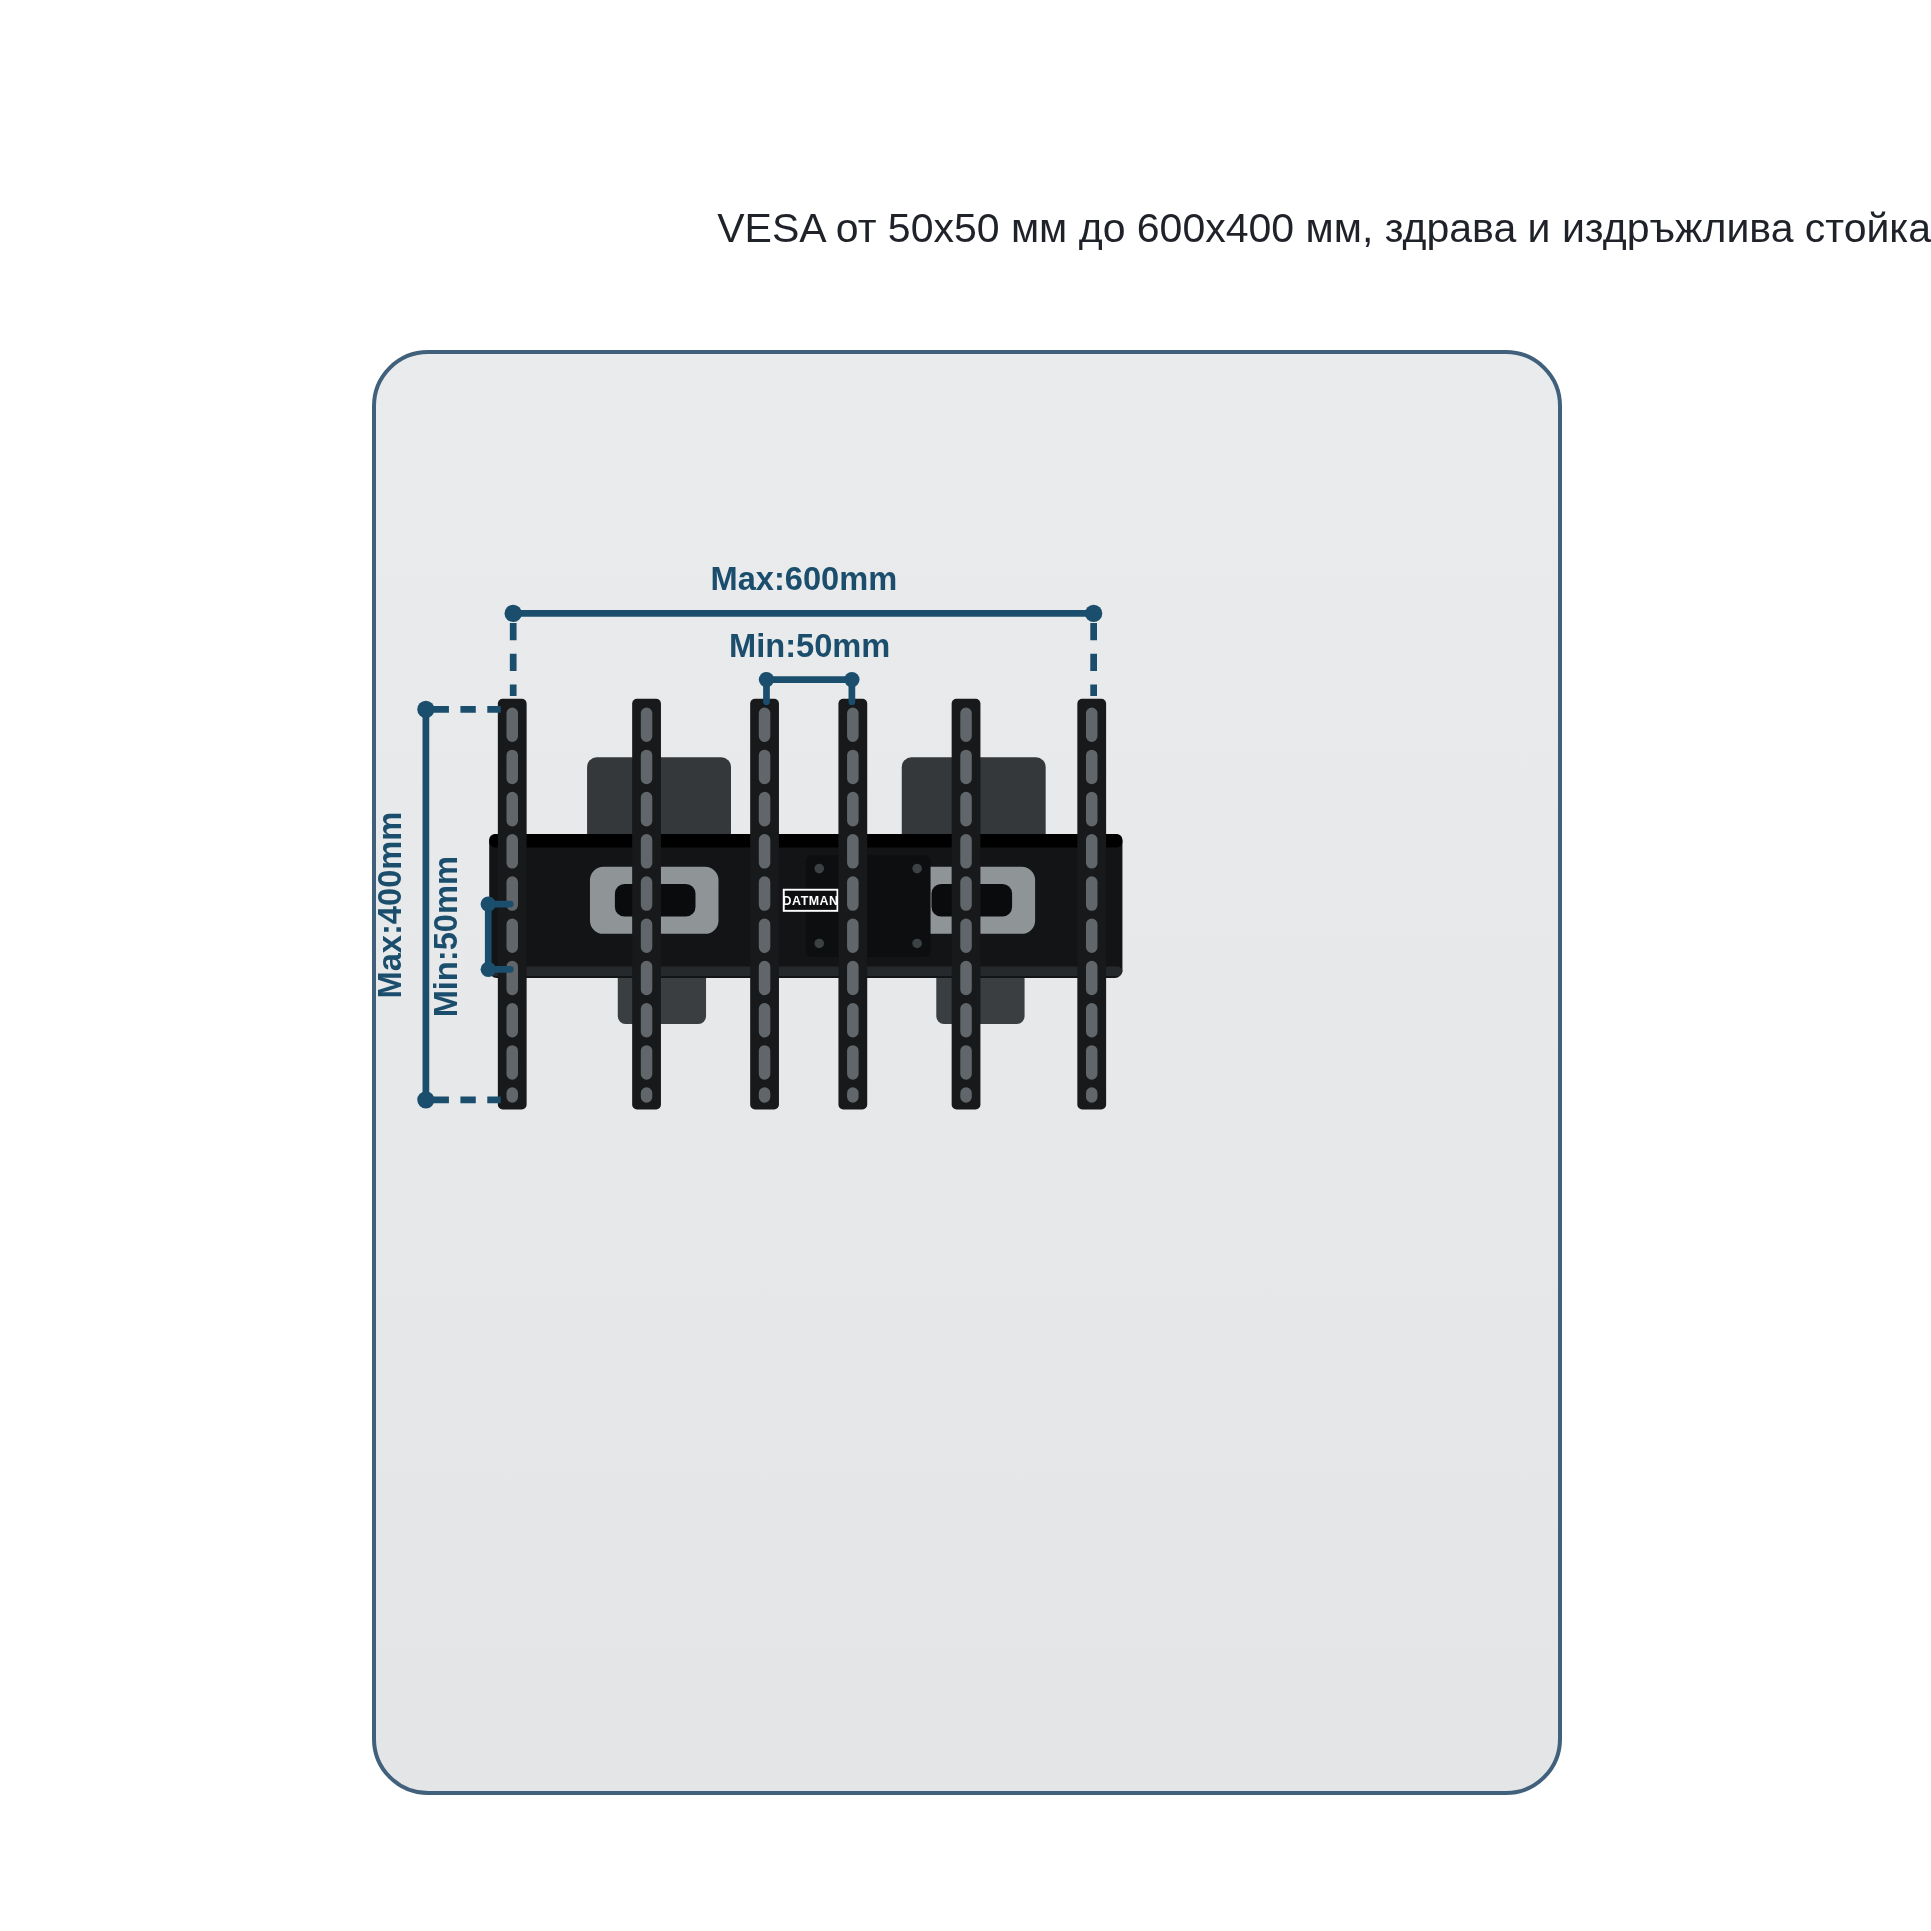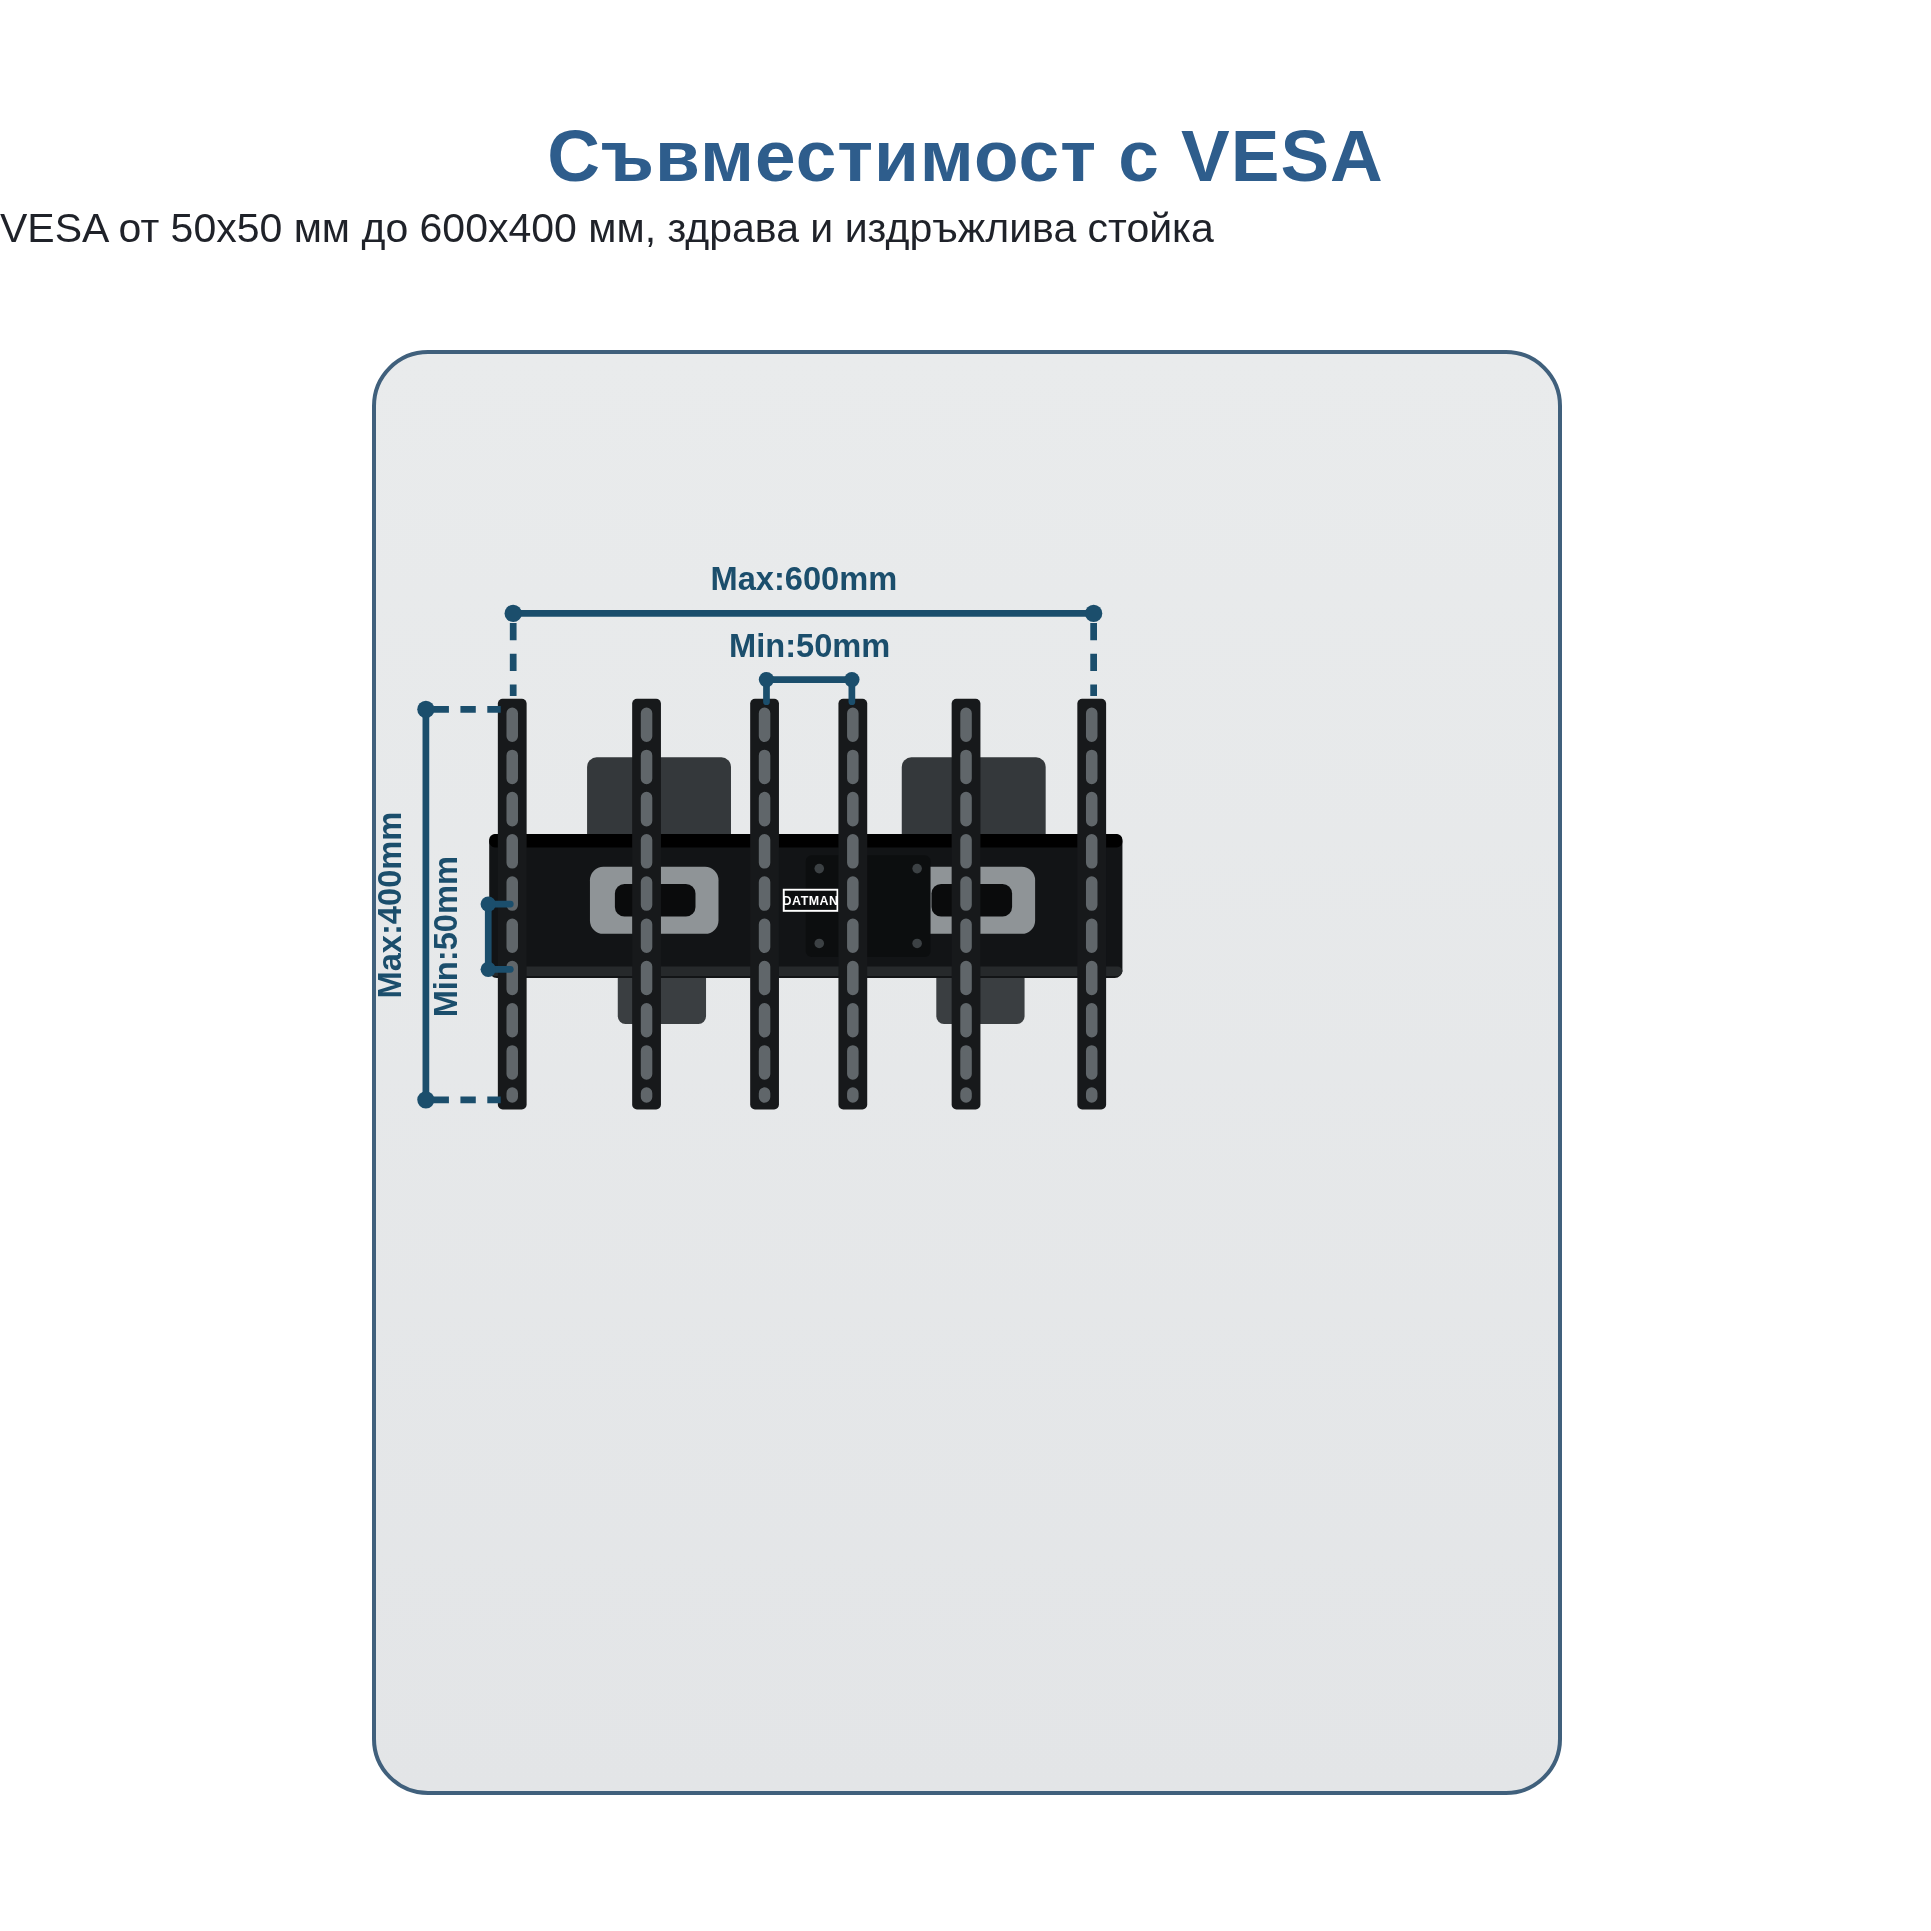--- a/index.html
+++ b/index.html
@@ -21,21 +21,21 @@
     font-weight: bold;
     color: #2e5d8c;
     letter-spacing: 1px;
     margin: 0;
   }
   .subtitle {
     position: absolute;
     top: 205px;
     left: 0;
     width: 100%;
-    text-align: left;
+    text-align: right;
     font-size: 41px;
     color: #1f2229;
     margin: 0;
   }
   .panel {
     position: absolute;
     left: 372px;
     top: 350px;
     width: 1190px;
     height: 1445px;
@@ -63,21 +63,20 @@
     font-weight: bold;
     fill: #ffffff;
     letter-spacing: 0.5px;
   }
 </style>
 </head>
 <body>
 
 <div class="page">
 
-  <h1 class="title">Съвместимост с VESA</h1>
   <p class="subtitle">VESA от 50x50 мм до 600x400 мм, здрава и издръжлива стойка</p>
 
   <div class="panel">
     <svg class="diagram" viewBox="0 0 1232 1497" xmlns="http://www.w3.org/2000/svg">
 
       <g>
 
         <rect x="220" y="420" width="150" height="92" rx="10" fill="#34383b"></rect>
         <rect x="548" y="420" width="150" height="92" rx="10" fill="#34383b"></rect>
 

